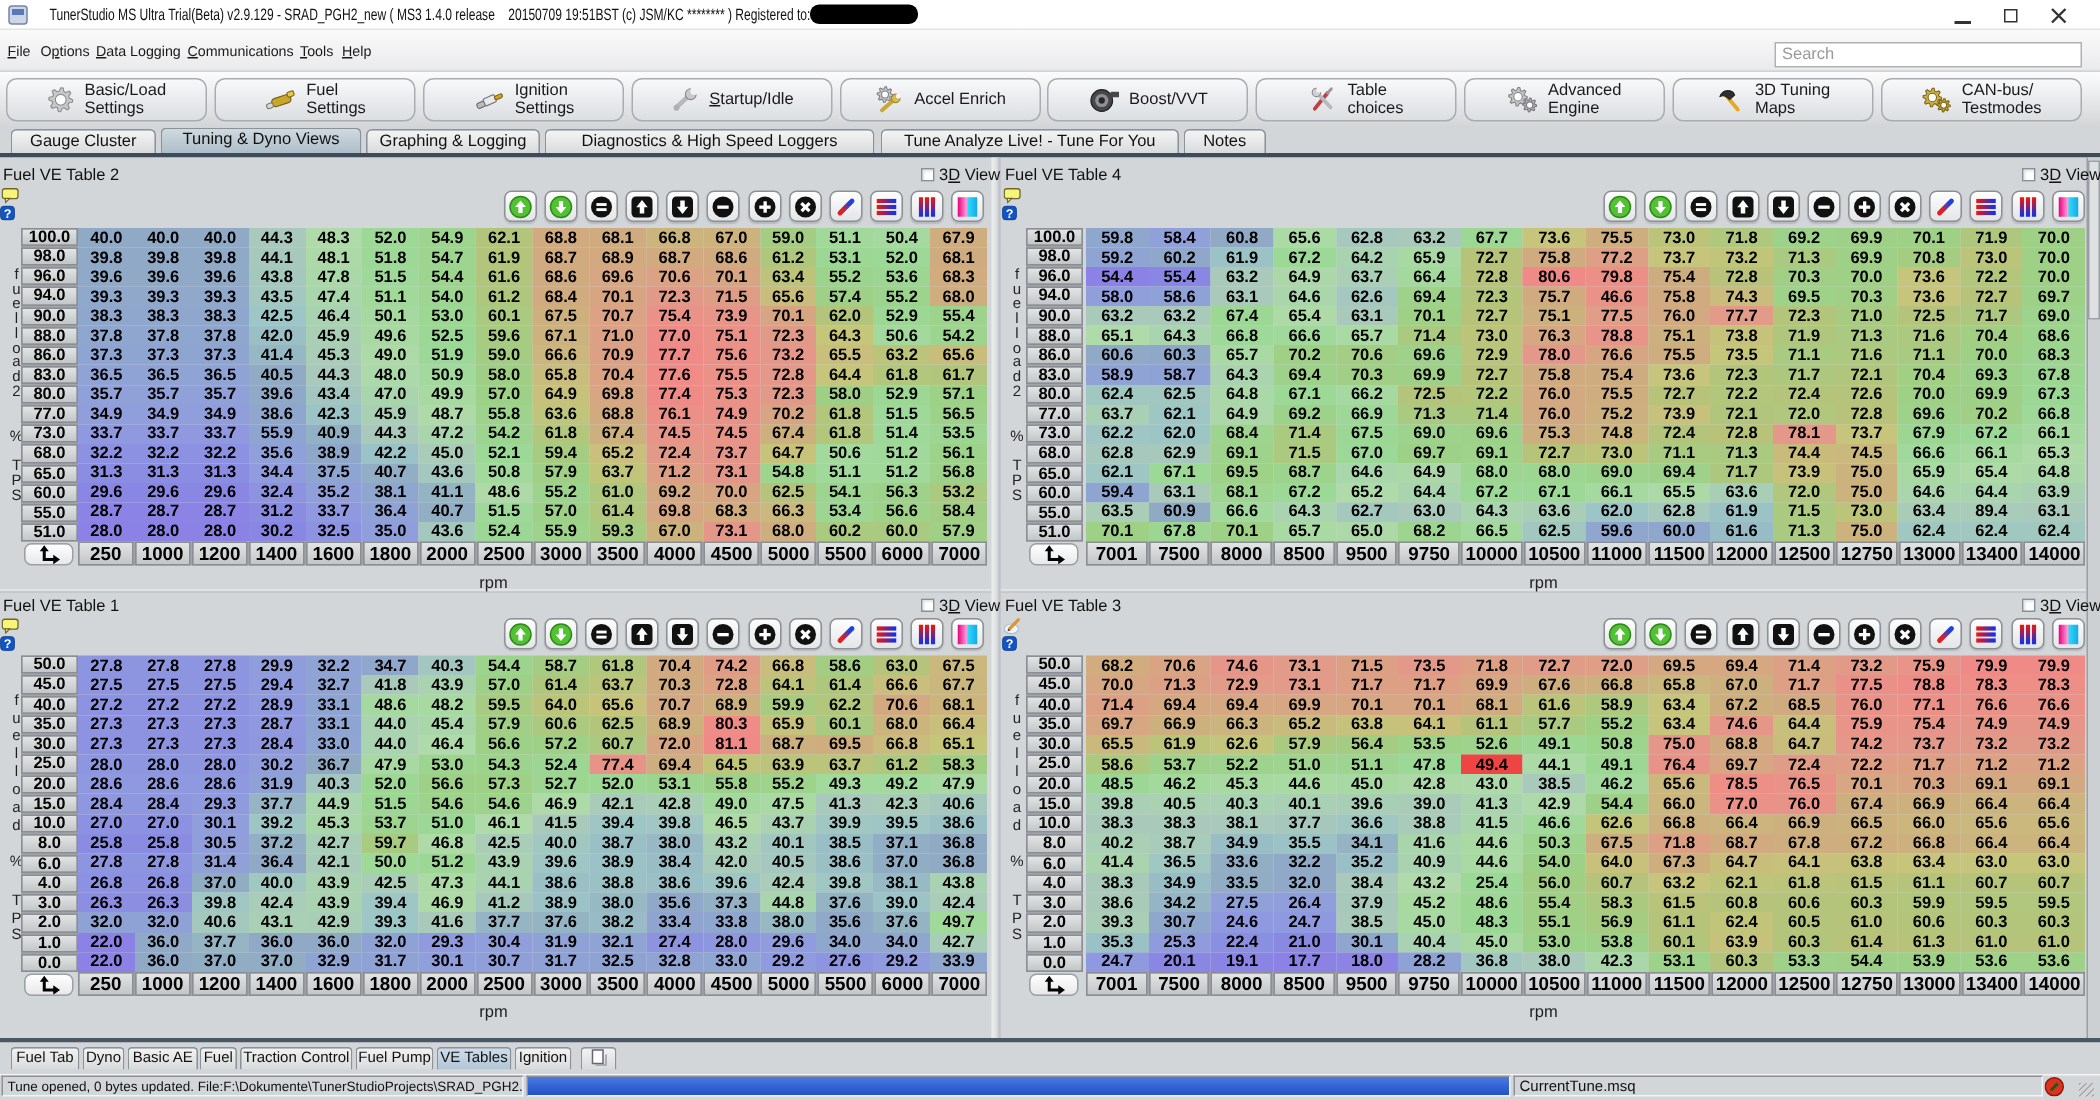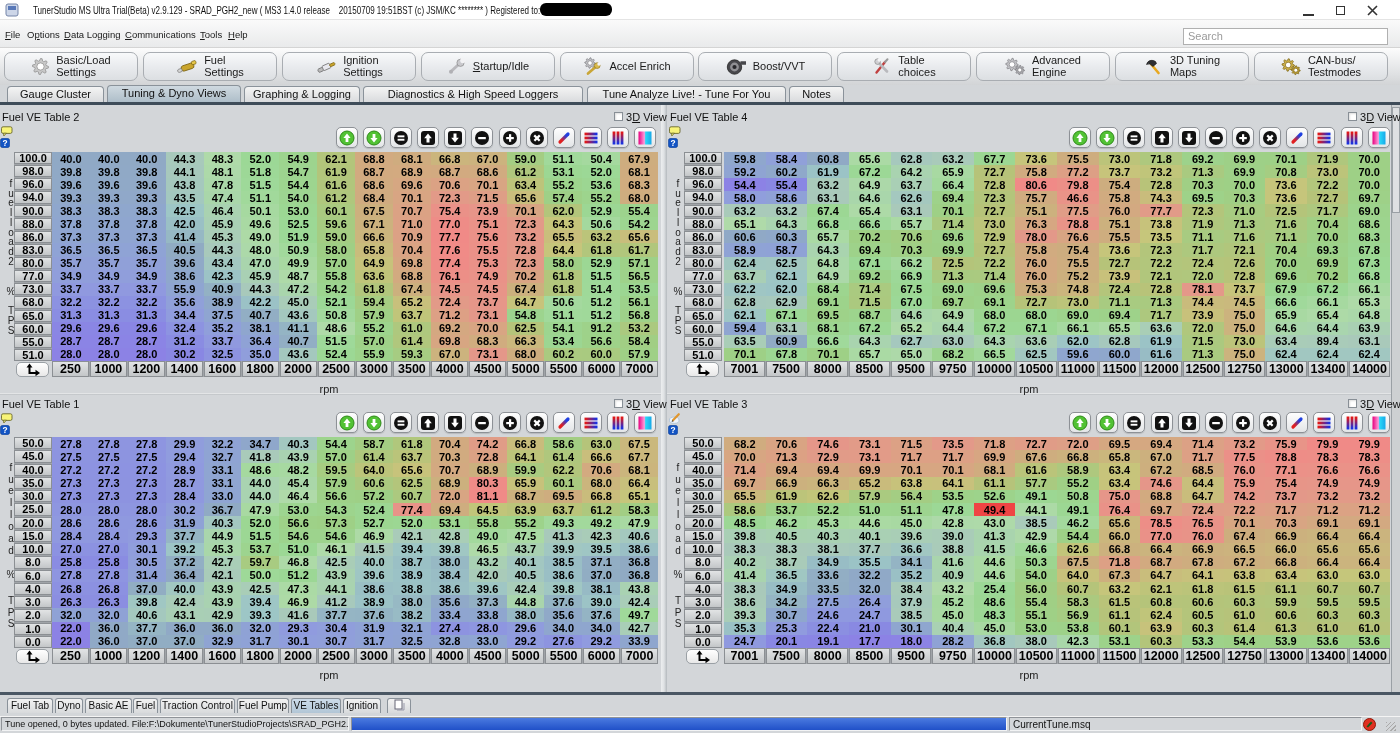--- a/index.html
+++ b/index.html
@@ -528,21 +528,21 @@
     <i style="background:#909fda">35.2</i>
     <i style="background:#8fa6ce">38.1</i>
     <i style="background:#94b4c4">41.1</i>
     <i style="background:#afdaa8">48.6</i>
     <i style="background:#9dd48d">55.2</i>
     <i style="background:#aec87e">61.0</i>
     <i style="background:#d4a881">69.2</i>
     <i style="background:#d8a583">70.0</i>
     <i style="background:#b5c47a">62.5</i>
     <i style="background:#9dd590">54.1</i>
-    <i style="background:#9ed28a">91.2</i>
+    <i style="background:#9ed28a">56.3</i>
     <i style="background:#abc97f">53.2</i>
     <i style="background:#8b84e5">28.7</i>
     <i style="background:#8b84e5">28.7</i>
     <i style="background:#8b84e5">28.7</i>
     <i style="background:#8a8ce2">31.2</i>
     <i style="background:#9099df">33.7</i>
     <i style="background:#8fa2d5">36.4</i>
     <i style="background:#92aec4">40.7</i>
     <i style="background:#9ed999">51.5</i>
     <i style="background:#9ed188">57.0</i>

